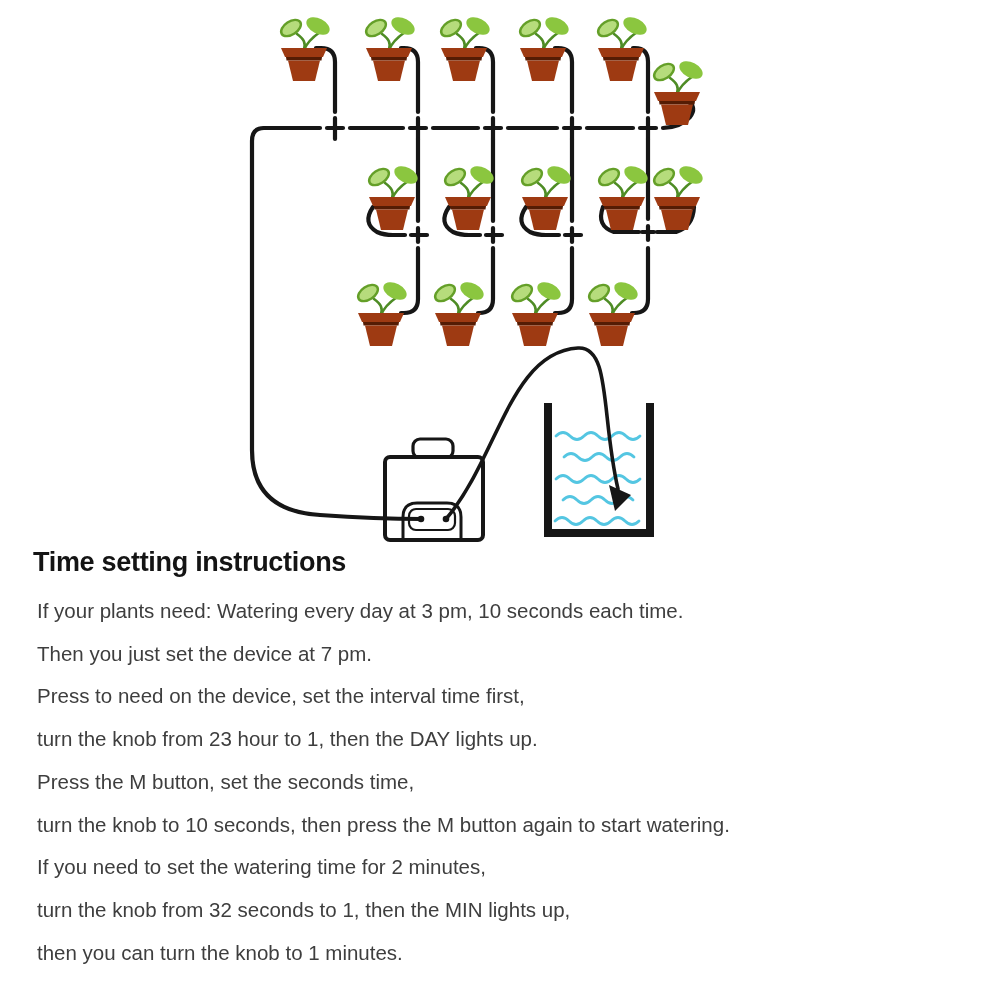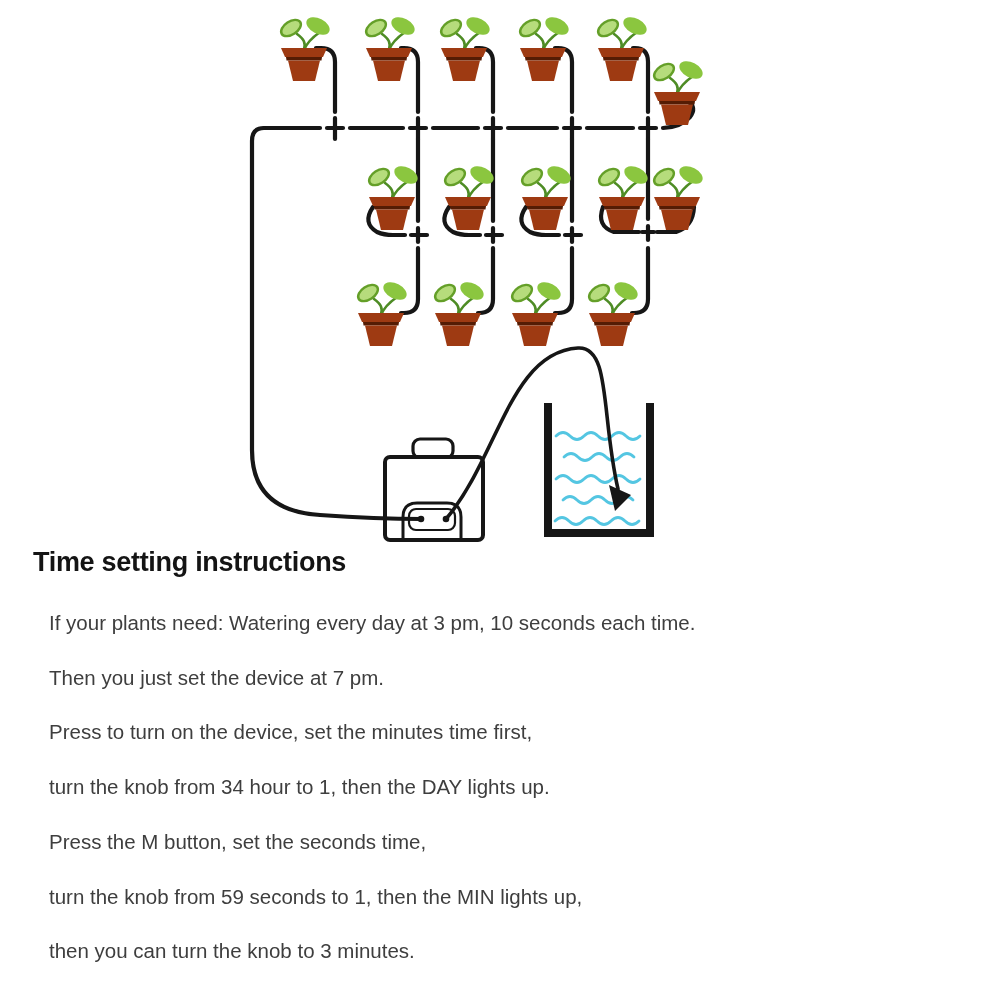--- a/index.html
+++ b/index.html
@@ -20,21 +20,21 @@
   .pot-rim{fill:var(--c-pot,#9e3a12);}
   .pot-band{fill:var(--c-pot-dark,#551c04);}
   .pot-body{fill:var(--c-pot,#9e3a12);}
   .device{stroke:var(--c-tube,#161616);fill:#fff;}
   .wave{stroke:var(--c-water,#54c6e2);stroke-width:2.8;fill:none;stroke-linecap:round;}
   h1.title{
     position:absolute;left:33px;top:547px;margin:0;
     font-size:27px;font-weight:700;color:#141414;letter-spacing:-0.3px;
   }
   .body-lines{position:absolute;left:33px;top:588px;width:950px;}
-  .body-lines .line{margin:16px;font-size:20.5px;line-height:38.7px;color:#3e3e3e;white-space:nowrap;}
+  .body-lines .line{margin:4px;font-size:20.5px;line-height:38.7px;color:#3e3e3e;white-space:nowrap;}
 </style>
 </head>
 <body>
 
 <div id="canvas">
 
   <svg id="diagram" width="1000" height="545" viewBox="0 0 1000 545" aria-hidden="true">
     <defs>
       <g id="plantpot">
         <path class="stem" d="M0,2 C2,-5 0,-9 -7,-14"></path>
@@ -145,27 +145,29 @@
   </svg>
 
   <h1 class="title">Time setting instructions</h1>
 
   <div class="body-lines">
 
       <p class="line">If your plants need: Watering every day at 3 pm, 10 seconds each time.</p>
 
       <p class="line">Then you just set the device at 7 pm.</p>
 
-      <p class="line">Press to turn on the device, set the minutes time first,</p>
+      <p class="line">Press to need on the device, set the interval time first,</p>
 
-      <p class="line">turn the knob from 34 hour to 1, then the DAY lights up.</p>
+      <p class="line">turn the knob from 23 hour to 1, then the DAY lights up.</p>
 
       <p class="line">Press the M button, set the seconds time,</p>
 
+      <p class="line">turn the knob to 10 seconds, then press the M button again to start watering.</p>
 
 
+      <p class="line">If you need to set the watering time for 2 minutes,</p>
 
-      <p class="line">turn the knob from 59 seconds to 1, then the MIN lights up,</p>
+      <p class="line">turn the knob from 32 seconds to 1, then the MIN lights up,</p>
 
-      <p class="line">then you can turn the knob to 3 minutes.</p>
+      <p class="line">then you can turn the knob to 1 minutes.</p>
     </div>
 
 </div>
 
 </body></html>

